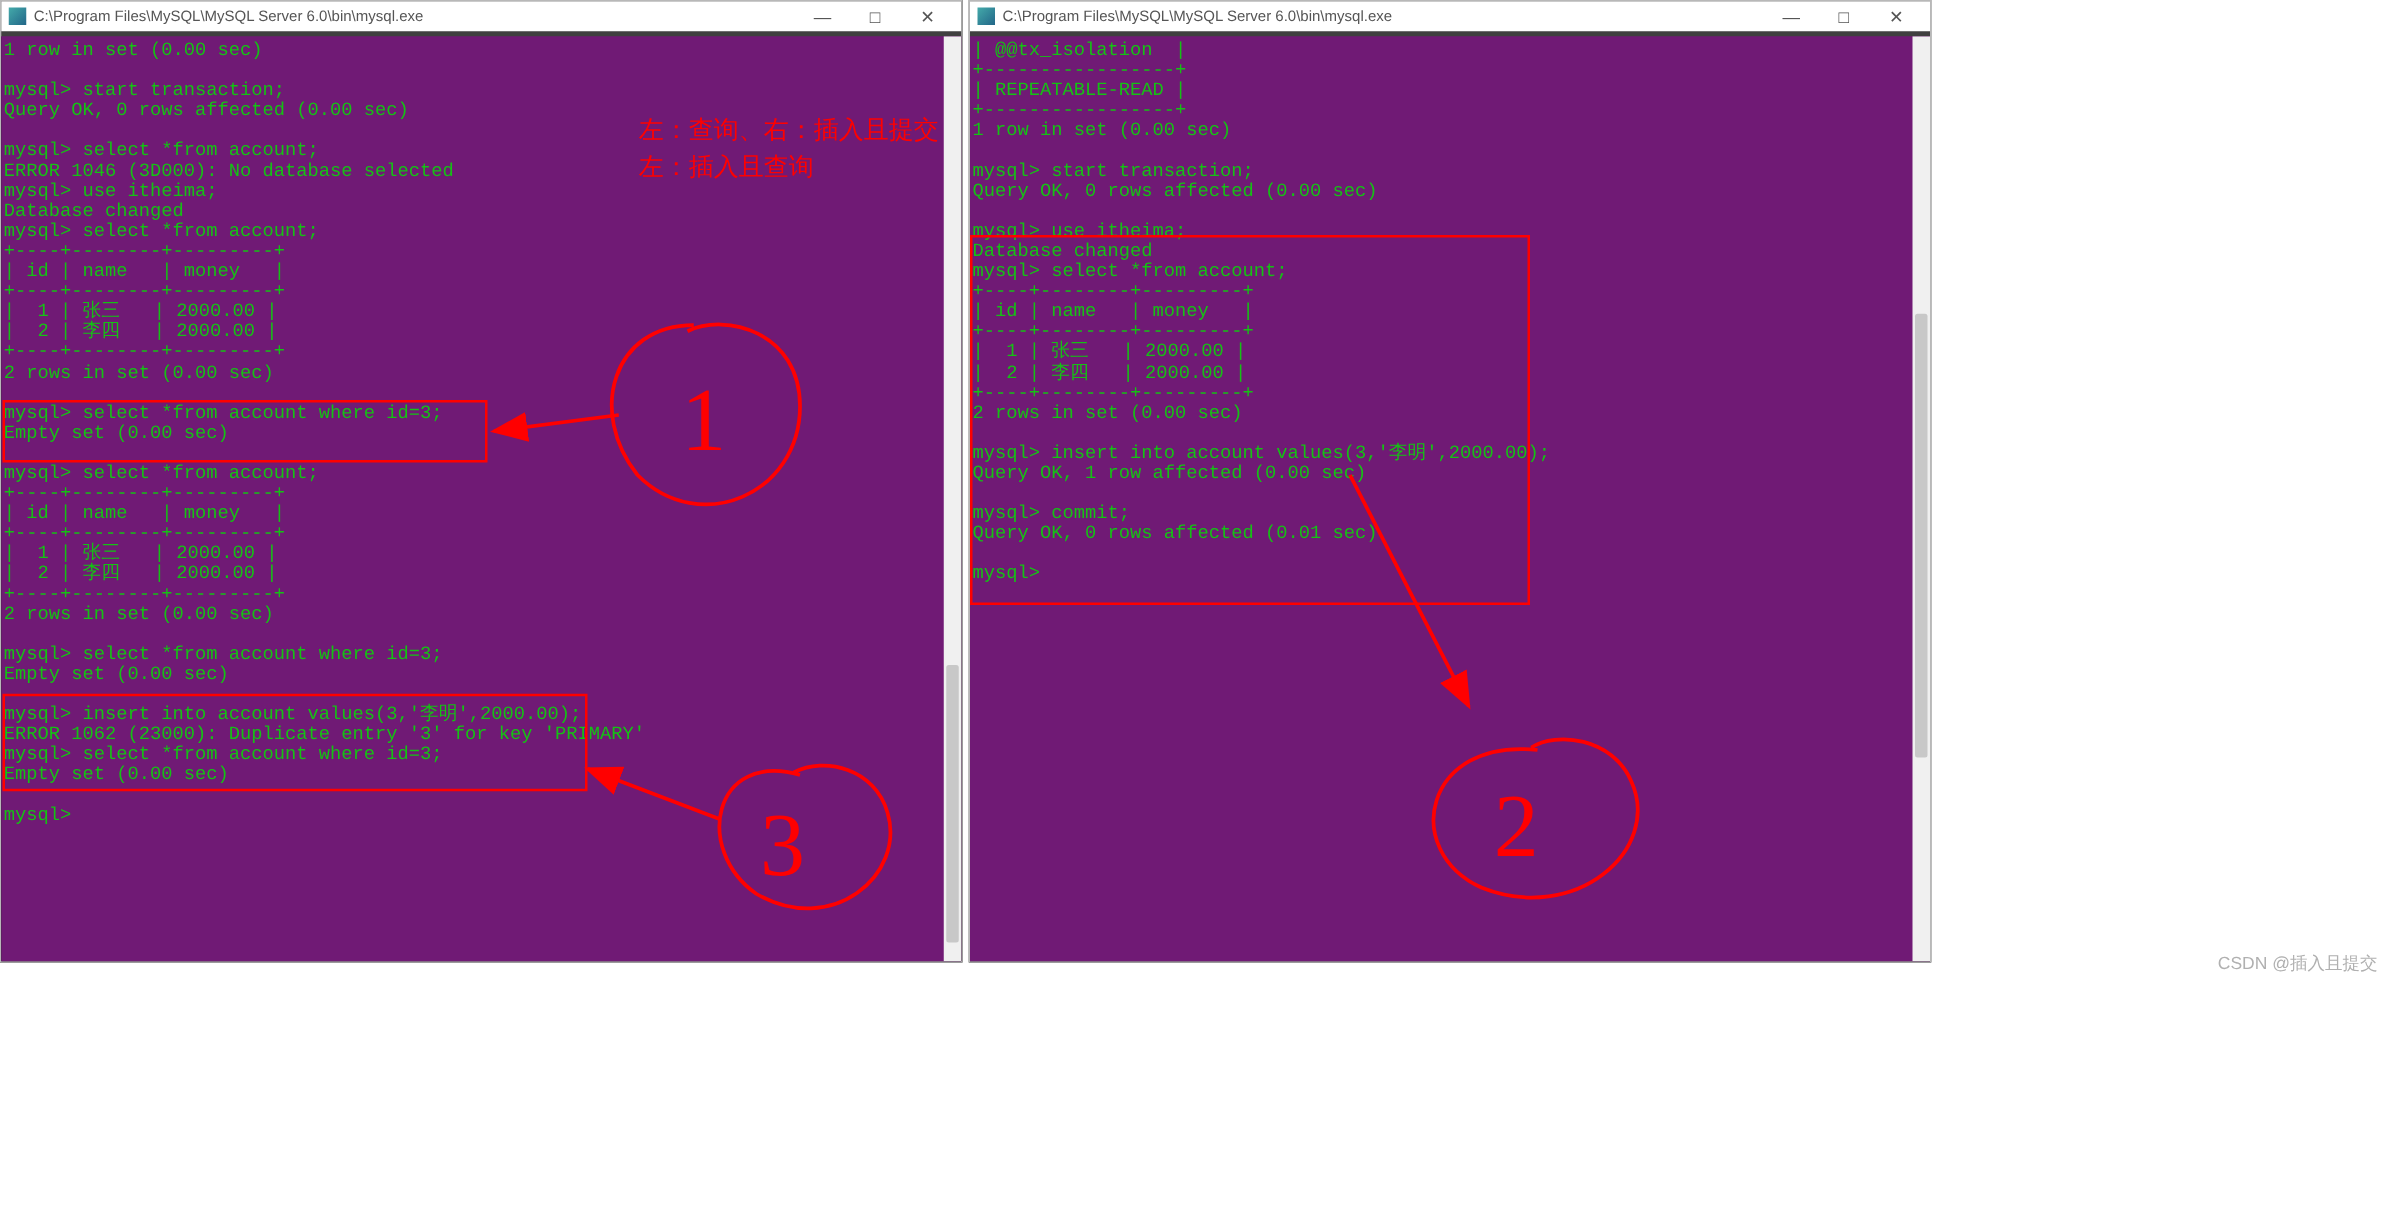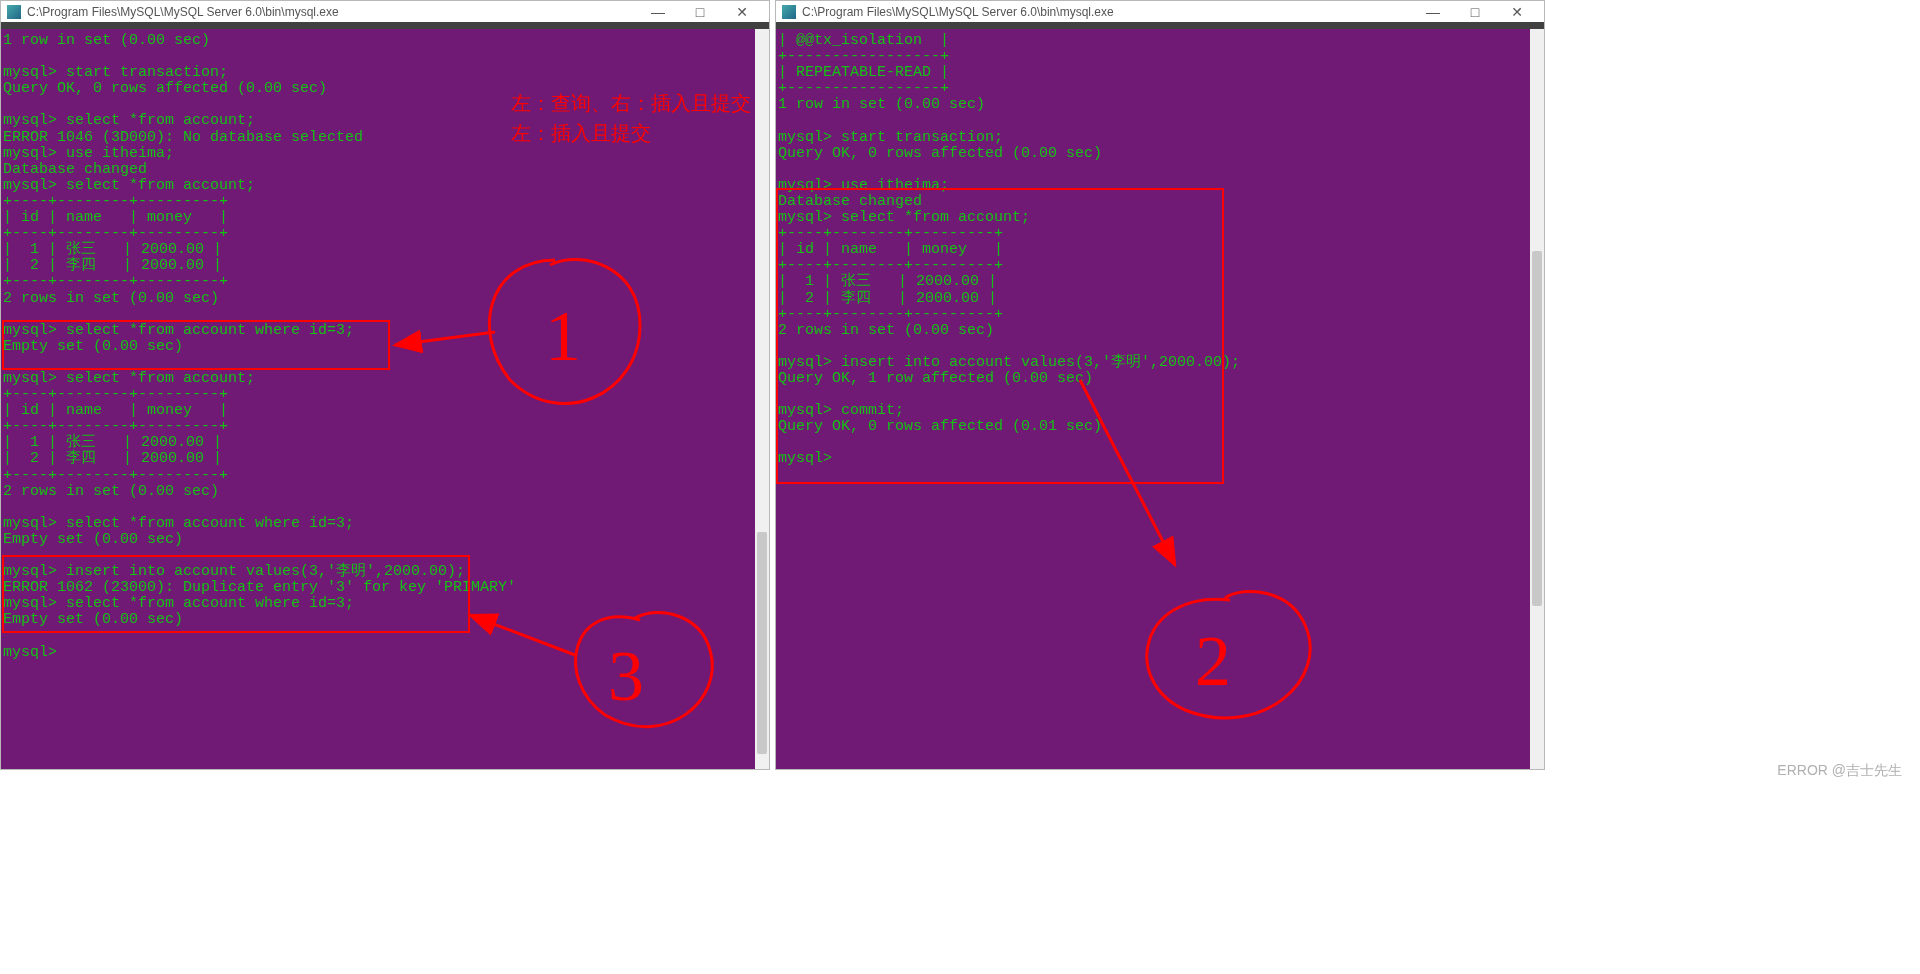--- a/index.html
+++ b/index.html
@@ -21,21 +21,21 @@
     flex-direction: column;
   }
   .window-left { left: 0; width: 770px; }
   .window-right { left: 775px; width: 770px; }
   .titlebar {
     height: 28px;
     background: #ffffff;
     display: flex;
     align-items: center;
     padding: 0 6px;
-    border-bottom: 7px solid #404040;
+    border-bottom: 4px solid #404040;
   }
   .titlebar-icon {
     width: 14px; height: 14px;
     background: linear-gradient(135deg,#4aa,#268);
     margin-right: 6px;
     flex: 0 0 auto;
   }
   .titlebar-title {
     flex: 1 1 auto;
     font-size: 12px;
@@ -205,21 +205,21 @@
   </div>
 </div>
 
 <div id="red-boxes">
     <div class="red-box" style="left: 2px; top: 320px; width: 388px; height: 50px;"></div>
     <div class="red-box" style="left: 2px; top: 555px; width: 468px; height: 78px;"></div>
     <div class="red-box" style="left: 776px; top: 188px; width: 448px; height: 296px;"></div>
   </div>
 
 <div class="anno anno-text" style="left:475px; top:90px;">左：查询、右：插入且提交</div>
-<div class="anno anno-text" style="left:475px; top:120px;">左：插入且提交</div>
+<div class="anno anno-text" style="left:475px; top:120px;">左：插入且查询</div>
 
 <svg class="overlay">
   <defs>
     <marker id="arrowhead" markerWidth="12" markerHeight="12" refX="9" refY="4" orient="auto">
       <polygon points="0 0, 10 4, 0 8" fill="#ff0000"></polygon>
     </marker>
   </defs>
 
   <line x1="495" y1="332" x2="395" y2="345" stroke="#ff0000" stroke-width="3" marker-end="url(#arrowhead)"></line>
 
@@ -230,13 +230,13 @@
 
   <path d="M 640 620 C 570 600 555 680 605 715 C 665 750 725 700 710 650 C 700 615 660 605 635 618" stroke="#ff0000" stroke-width="3" fill="none"></path>
   <text x="608" y="700" fill="#ff0000" font-size="72" font-family="cursive">3</text>
 
   <line x1="1080" y1="380" x2="1175" y2="565" stroke="#ff0000" stroke-width="3" marker-end="url(#arrowhead)"></line>
 
   <path d="M 1230 600 C 1140 590 1120 680 1185 710 C 1260 740 1330 680 1305 625 C 1290 590 1245 585 1225 598" stroke="#ff0000" stroke-width="3" fill="none"></path>
   <text x="1195" y="685" fill="#ff0000" font-size="72" font-family="cursive">2</text>
 </svg>
 
-<div class="watermark">ERROR @吉士先生</div>
+<div class="watermark">CSDN @插入且提交</div>
 
 </body></html>

